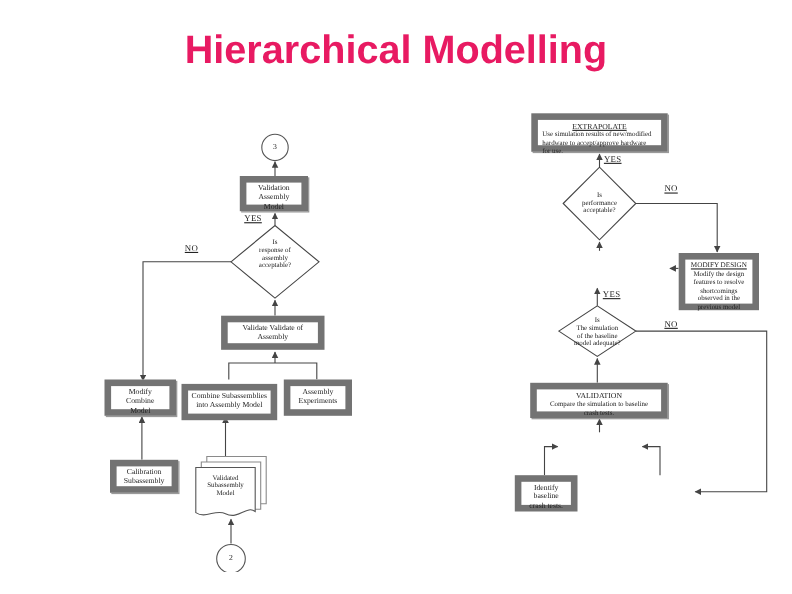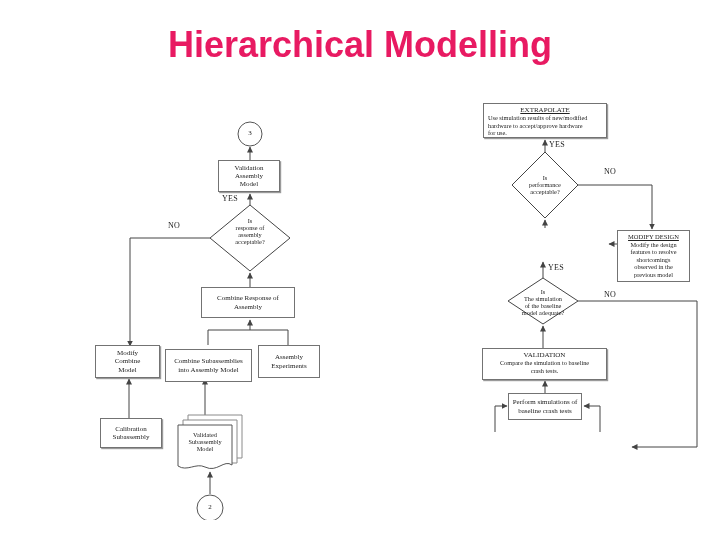--- a/index.html
+++ b/index.html
@@ -1,31 +1,31 @@
 <!DOCTYPE html>
 <html><head>
 <meta charset="utf-8">
 <style>
   html,body{margin:0;padding:0;background:#fff;}
   .slide{position:relative;width:720px;height:520px;background:#fff;overflow:hidden;
          font-family:"Liberation Serif",serif;color:#222;}
   .title{position:absolute;top:24px;left:0;width:100%;text-align:center;
          font-family:"Liberation Sans",sans-serif;font-weight:bold;font-size:36px;letter-spacing:0;}
   svg.wires{position:absolute;left:0;top:0;}
-  .box{position:absolute;border:1px solid #737373;background:#fff;box-sizing:border-box;
-       display:flex;align-items:center;justify-content:center;text-align:center;
+  .box{position:absolute;border:6px solid #737373;background:#fff;box-sizing:border-box;
+       display:flex;align-items:flex-start;justify-content:center;text-align:center;
        font-size:7px;line-height:1.18;white-space:pre-line;padding:1px;}
   .shadow{box-shadow:1.2px 1.2px 0 #9a9a9a;}
   .tb{flex-direction:column;justify-content:flex-start;padding-top:2px;}
   .bt{font-size:7px;width:100%;text-align:center;white-space:pre-line;}
   .u{text-decoration:underline;}
   .bb{font-size:6.3px;width:100%;text-align:center;white-space:pre-line;line-height:1.2;}
   .bb.left{text-align:left;padding:0 3px;box-sizing:border-box;}
   .dtext{position:absolute;text-align:center;font-size:6.3px;line-height:1.12;white-space:pre-line;}
-  .lbl{position:absolute;font-size:8px;letter-spacing:0.3px;}
+  .lbl{position:absolute;font-size:8px;letter-spacing:0.3px;text-decoration:underline;}
   .ctext{position:absolute;font-size:7px;text-align:center;}
 </style>
 </head>
 <body>
 
 <div class="slide">
 
   <div class="title" style="color: rgb(232, 26, 98);">Hierarchical Modelling</div>
 
   <svg class="wires" width="720" height="540">
@@ -69,21 +69,21 @@
   <div class="box shadow" style="left:218px;top:160px;width:62px;height:32px">
     <span>Validation
 Assembly
 Model</span>
   </div>
   <div class="dtext" style="left:210px;top:217px;width:80px">Is
 response of
 assembly
 acceptable?</div>
   <div class="box" style="left:201px;top:287px;width:94px;height:31px">
-    <span>Combine Response of
+    <span>Validate Validate of
 Assembly</span>
   </div>
   <div class="box shadow" style="left:95px;top:345px;width:65px;height:33px">
     <span>Modify
 Combine
 Model</span>
   </div>
   <div class="box" style="left:165px;top:349px;width:87px;height:33px">
     <span>Combine Subassemblies
 into Assembly Model</span>
@@ -119,23 +119,24 @@
   </div>
   <div class="dtext" style="left:503px;top:288px;width:80px">Is
 The simulation
 of the baseline
 model adequate?</div>
   <div class="box tb shadow" style="left:482px;top:348px;width:125px;height:32px">
     <div class="bt">VALIDATION</div>
     <div class="bb">Compare the simulation to baseline
 crash tests.</div>
   </div>
-  <div class="box" style="left:508px;top:393px;width:74px;height:27px">
-    <span>Perform simulations of
-baseline crash tests</span>
+  <div class="box" style="left:468px;top:432px;width:57px;height:33px">
+    <span>Identify
+baseline
+crash tests.</span>
   </div>
 
   <div class="lbl" style="left:222px;top:194px">YES</div>
   <div class="lbl" style="left:168px;top:221px">NO</div>
   <div class="lbl" style="left:549px;top:140px">YES</div>
   <div class="lbl" style="left:604px;top:167px">NO</div>
   <div class="lbl" style="left:548px;top:263px">YES</div>
   <div class="lbl" style="left:604px;top:290px">NO</div>
 
   <div class="ctext" style="left:244px;top:129px;width:12px">3</div>

